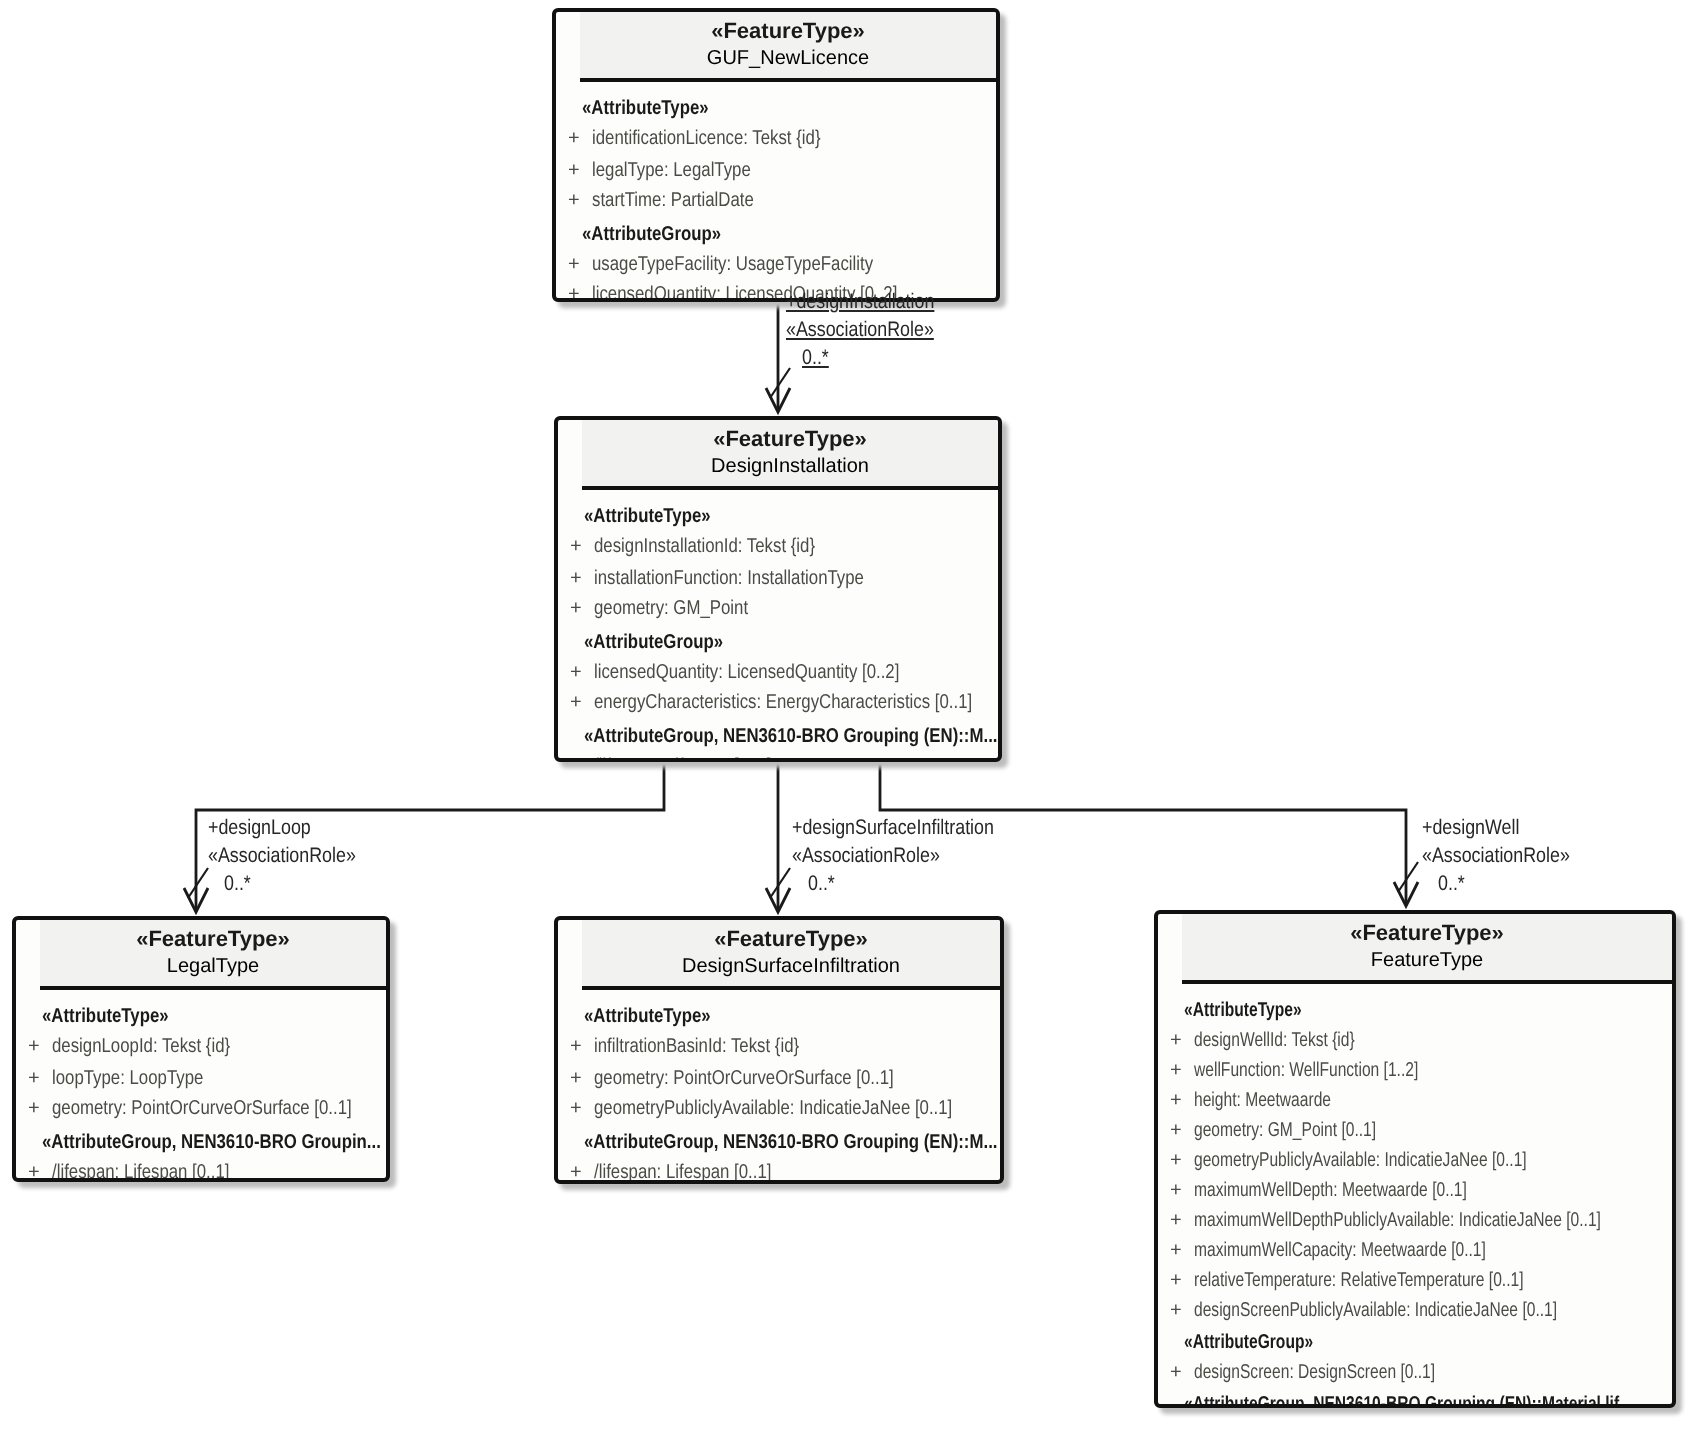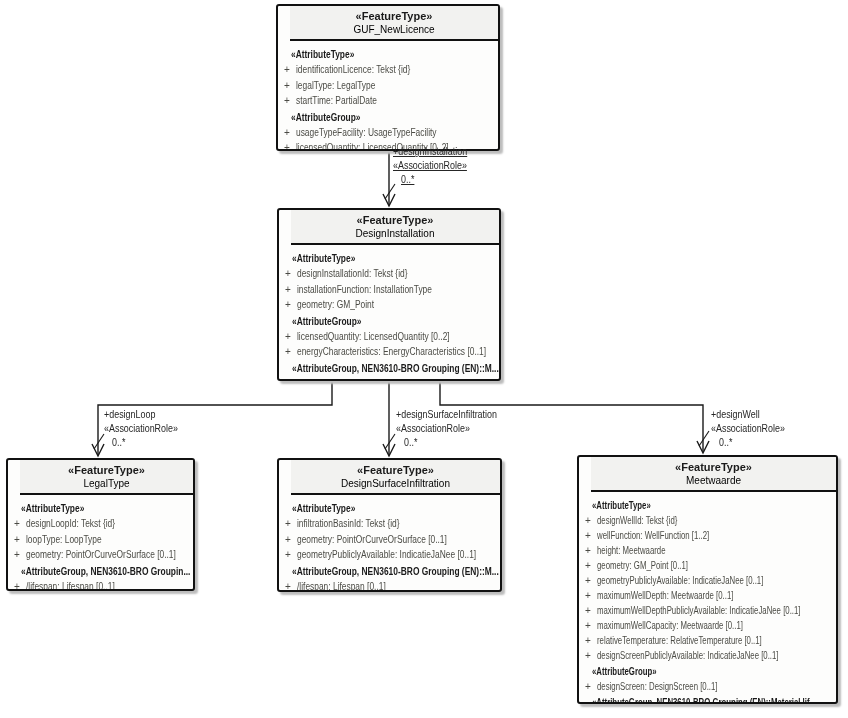--- a/index.html
+++ b/index.html
@@ -127,21 +127,21 @@
         <div class="attr-row"><span class="vis">+</span><span class="attr-text">geometry: PointOrCurveOrSurface [0..1]</span></div>
         <div class="attr-row"><span class="vis">+</span><span class="attr-text">geometryPubliclyAvailable: IndicatieJaNee [0..1]</span></div>
         <div class="sec-header"><span>«AttributeGroup, NEN3610-BRO Grouping (EN)::M...</span></div>
         <div class="attr-row"><span class="vis">+</span><span class="attr-text">/lifespan: Lifespan [0..1]</span></div>
       </div>
   </div>
 
   <div class="uml-class dense" style="left:577px;top:455px;width:261px;height:249px;">
     <div class="cls-header">
       <div class="cls-stereotype">«FeatureType»</div>
-      <div class="cls-name">Meetwaarde</div>
+      <div class="cls-name">FeatureType</div>
     </div>
     <div class="cls-body">
         <div class="sec-header"><span>«AttributeType»</span></div>
         <div class="attr-row"><span class="vis">+</span><span class="attr-text">designWellId: Tekst {id}</span></div>
         <div class="attr-row"><span class="vis">+</span><span class="attr-text">wellFunction: WellFunction [1..2]</span></div>
         <div class="attr-row"><span class="vis">+</span><span class="attr-text">height: Meetwaarde</span></div>
         <div class="attr-row"><span class="vis">+</span><span class="attr-text">geometry: GM_Point [0..1]</span></div>
         <div class="attr-row"><span class="vis">+</span><span class="attr-text">geometryPubliclyAvailable: IndicatieJaNee [0..1]</span></div>
         <div class="attr-row"><span class="vis">+</span><span class="attr-text">maximumWellDepth: Meetwaarde [0..1]</span></div>
         <div class="attr-row"><span class="vis">+</span><span class="attr-text">maximumWellDepthPubliclyAvailable: IndicatieJaNee [0..1]</span></div>

